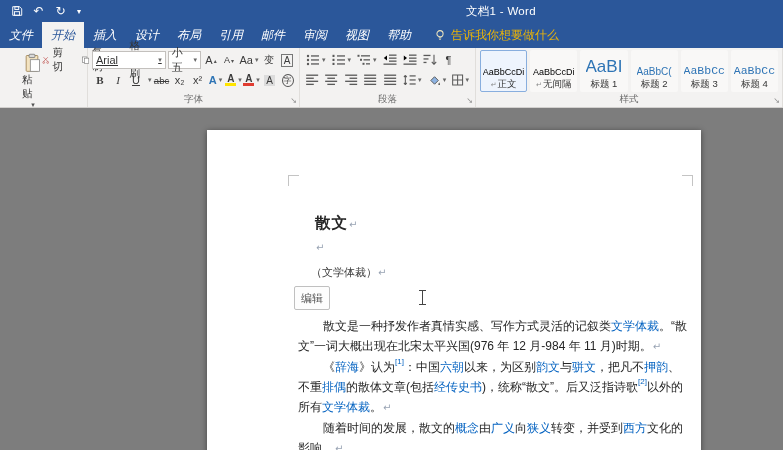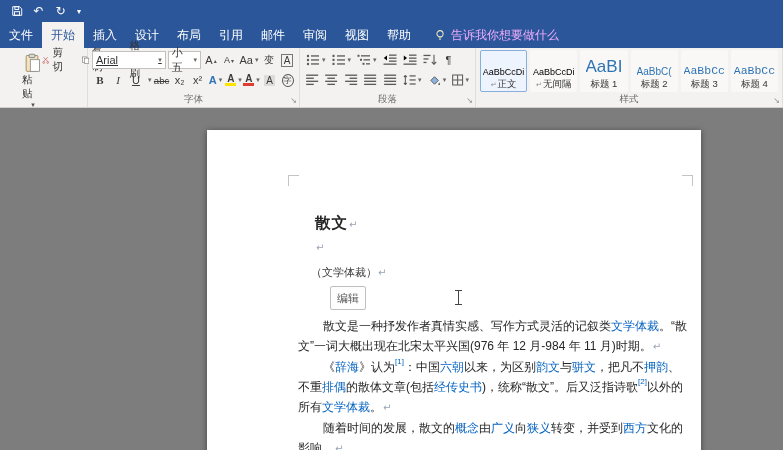--- a/index.html
+++ b/index.html
@@ -8,23 +8,23 @@
 
   
   .titlebar { height:22px; background:#2b579a; display:flex; align-items:center; position:relative; color:#fff; }
   .qat { display:flex; align-items:center; gap:3px; padding-left:7px; }
   .qbtn { width:19px; height:18px; display:flex; align-items:center; justify-content:center; font-size:12px; color:#fff; }
   .qbtn.small { font-size:8px; width:12px; }
   .win-title { position:absolute; left:466px; top:0; height:22px; display:flex; align-items:center; font-size:11.5px; color:#fff; letter-spacing:.3px; }
 
   
   .tabrow { height:26px; background:#2b579a; display:flex; align-items:stretch; }
-  .tab { padding:0 9px; display:flex; align-items:center; font-size:12px; color:#fff; cursor:default; }
+  .tab { padding:0 9px; display:flex; align-items:center; font-size:12px; color:#fff; cursor:default;font-style:italic; }
   .tab.active { background:#f3f2f1; color:#2b579a; }
-  .tellme { display:flex; align-items:center; gap:5px; margin-left:14px; color:#f0abfc; font-size:12px; }
+  .tellme { display:flex; align-items:center; gap:5px; margin-left:14px; color:#eab308; font-size:12px; }
 
   
   .ribbon { height:60px; background:#f3f2f1; border-bottom:1px solid #d2d0ce; display:flex; }
   .rgroup { position:relative; border-right:1px solid #e0dedb; display:flex; flex-direction:column; }
   .rgroup-content { flex:1; display:flex; padding:3px 4px 0 4px; }
   .rgroup-label { height:15px; font-size:9.5px; color:#6d6d6d; text-align:center; line-height:13px; position:relative; }
   .launcher { position:absolute; right:2px; bottom:2px; font-size:8px; color:#8e8e8e; line-height:8px; }
 
   
   .g-clip { width:88px; }
@@ -79,21 +79,21 @@
   .page { position:absolute; left:207px; top:22px; width:494px; height:640px; background:#fff; box-shadow:0 1px 6px rgba(0,0,0,.45); }
   .crop { position:absolute; width:11px; height:11px; border:0 solid #c4c4c4; }
   .crop.tl { left:81px; top:45px; border-left-width:1px; border-top-width:1px; }
   .crop.tr { right:8px; top:45px; border-right-width:1px; border-top-width:1px; }
   .content { position:absolute; left:55px; right:14px; top:80px; font-size:12px; color:#262626; line-height:20px; }
   .blk.title { font-size:15.5px; font-weight:bold; margin-left:53px; line-height:25px; height:25px; letter-spacing:1px; }
   .blk.title .pmark { font-weight:normal; }
   .blk.empty { margin-left:53px; line-height:25px; height:25px; }
   .blk.sub { margin-left:49px; font-size:11px; color:#3c3c3c; line-height:25px; height:25px; }
   .blk.editrow { height:25px; display:flex; align-items:center; margin-bottom:6px; }
-  .edit-chip { border:1px solid #c0c0c0; background:#fdfdfd; color:#555; font-size:11px; padding:1px 6px; margin-left:68px; border-radius:2px; }
+  .edit-chip { border:1px solid #c0c0c0; background:#fdfdfd; color:#555; font-size:11px; padding:1px 6px; margin-left:32px; border-radius:2px; }
   .ibeam { width:9px; height:15px; margin-left:88px; position:relative;
            background:linear-gradient(#444,#444) 50% 0/1.4px 100% no-repeat; }
   .ibeam::before, .ibeam::after { content:""; position:absolute; left:1px; right:1px; height:1.4px; background:#444; }
   .ibeam::before { top:0; } .ibeam::after { bottom:0; }
   .blk.para { text-indent:25px;margin-left:36px; }
   .lnk { color:#0563c1; }
   .sup { font-size:8px; vertical-align:top; line-height:10px; }
   .pmark { color:#98a3b3; font-size:10px; margin-left:1px; }
 </style>
 </head>
@@ -107,20 +107,21 @@
         <svg width="12" height="12" viewBox="0 0 14 14" fill="none" stroke="#fff" stroke-width="1.1">
           <path d="M2 2h8l2.5 2.5V12H2z"></path>
             <rect x="4.5" y="2" width="4.5" height="3.2"></rect>
             <rect x="4" y="7.8" width="6" height="4.2"></rect>
         </svg>
       </span>
       <span class="qbtn">↶</span>
       <span class="qbtn">↻</span>
       <span class="qbtn small">▾</span>
     </div>
+    <div class="win-title">文档1 - Word</div>
   </div>
 
   <div class="tabrow">
     <div class="tab">文件</div>
     <div class="tab active">开始</div>
     <div class="tab">插入</div>
     <div class="tab">设计</div>
     <div class="tab">布局</div>
     <div class="tab">引用</div>
     <div class="tab">邮件</div>

